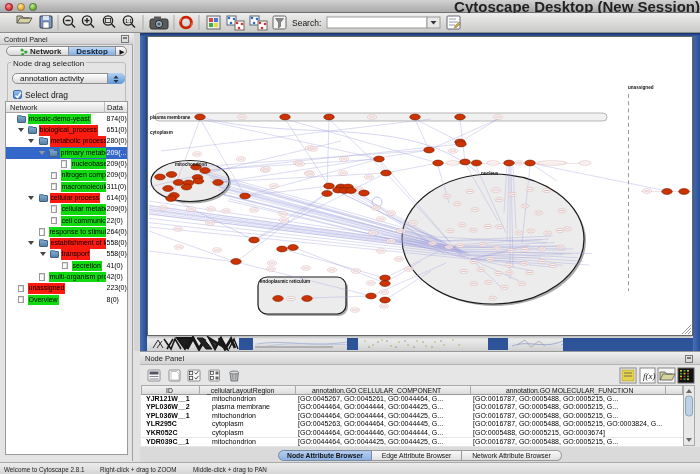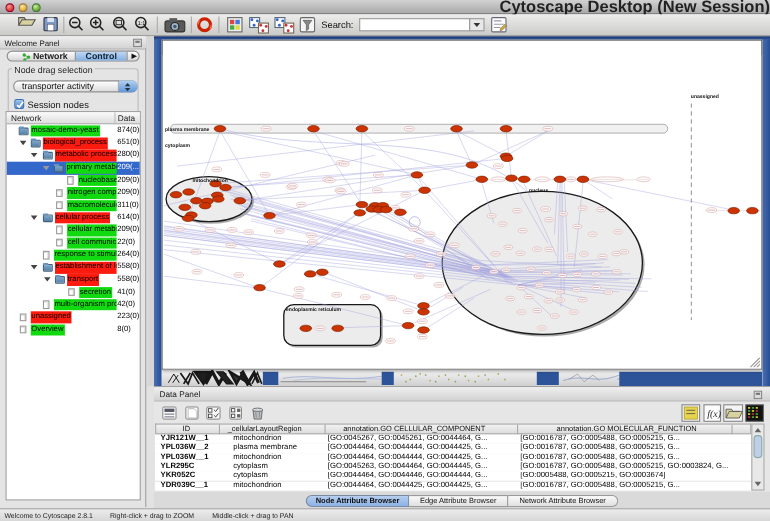--- a/index.html
+++ b/index.html
@@ -88,60 +88,60 @@
 
   <rect x="447" y="5" width="13" height="13" rx="1" fill="#fff" stroke="#667"></rect>
   <line x1="449" y1="8" x2="456" y2="8" stroke="#99a"></line>
     <line x1="449" y1="11" x2="458" y2="11" stroke="#99a"></line>
     <line x1="449" y1="14" x2="455" y2="14" stroke="#99a"></line>
   <path d="M455 15 l4 -4 1.5 1.5 -4 4 -2 .5 z" fill="#c9a84c" stroke="#86652a" stroke-width="0.5"></path>
 </svg>
 
 <div class="abs" style="left:0;top:33px;width:133px;height:428px;background:#e4e4e4;border-right:1px solid #a0a0a0">
   <div class="abs" style="left:0;top:0;width:133px;height:12px;background:linear-gradient(#efefef,#d2d2d2);border-bottom:1px solid #b0b0b0">
-    <span style="font-size:7.2px;color:#222;position:absolute;left:4px;top:2px">Welcome Panel</span>
+    <span style="font-size:7.2px;color:#222;position:absolute;left:4px;top:2px">Control Panel</span>
     <svg class="abs" style="left:121px;top:2px" width="8" height="8">
         <rect x="0.5" y="0.5" width="7" height="7" fill="none" stroke="#777"></rect>
         <rect x="2" y="2" width="4" height="2" fill="#777"></rect>
       </svg>
   </div>
 
   <div class="abs" style="left:6px;top:12.5px;width:121px;height:10px;border:1px solid #8a8a8a;border-radius:5px;background:linear-gradient(#fdfdfd,#d7d7d7);overflow:hidden">
     <div class="abs" style="left:0;top:0;width:62px;height:10px;border-right:1px solid #8a8a8a">
       <svg class="abs" style="left:13px;top:1px" width="8" height="8">
           <circle cx="2" cy="2" r="1.5" fill="#3a3"></circle>
           <circle cx="6" cy="4" r="1.5" fill="#3a3"></circle>
           <circle cx="2.5" cy="6.5" r="1.5" fill="#3a3"></circle>
           <path d="M2 2 L6 4 L2.5 6.5" stroke="#3a3" fill="none" stroke-width="0.8"></path>
         </svg>
       <span class="abs" style="left:23px;top:0;font-size:8px;font-weight:bold;color:#222;line-height:10px">Network</span>
     </div>
-    <div class="abs" style="left:62px;top:0;width:47px;height:10px;background:linear-gradient(#c0d8f4,#74a6e2);border-right:1px solid #8a8a8a;text-align:center;font-size:8px;line-height:9.5px;font-weight:bold;color:#123">Control
+    <div class="abs" style="left:62px;top:0;width:47px;height:10px;background:linear-gradient(#c0d8f4,#74a6e2);border-right:1px solid #8a8a8a;text-align:center;font-size:8px;line-height:9.5px;font-weight:bold;color:#123">Desktop
     </div>
     <div class="abs" style="left:109px;top:0;width:12px;height:10px;text-align:center;font-size:6.5px;line-height:9.5px;color:#111">▶</div>
   </div>
 
   <div class="abs" style="left:7px;top:29px;width:119px;height:44px;border:1px solid #bbb;border-radius:3px"></div>
   <span class="abs" style="left:11px;top:26px;font-size:8px;color:#222;background:#e4e4e4;padding:0 2px">Node drag selection</span>
 
   <div class="abs" style="left:12px;top:40px;width:113px;height:11px;background:linear-gradient(#ffffff,#dcdcdc);border:1px solid #8f8f8f;border-radius:5px">
-    <span class="abs" style="left:7px;top:0;font-size:8px;line-height:10px;color:#111">transporter activity</span>
+    <span class="abs" style="left:7px;top:0;font-size:8px;line-height:10px;color:#111">annotation activity</span>
     <span class="abs" style="left:94px;top:-1px;width:18px;height:11px;background:linear-gradient(#b4d2f2,#5f95d8);border-radius:0 5px 5px 0;border-left:1px solid #8f8f8f"></span>
     <svg class="abs" style="left:99px;top:1px" width="8" height="9">
         <path d="M4 0.5 L6.5 3.5 H1.5 Z" fill="#234"></path>
         <path d="M4 8 L1.5 5 H6.5 Z" fill="#234"></path>
       </svg>
   </div>
 
   <div class="abs" style="left:13px;top:56.5px;width:9px;height:9px;background:linear-gradient(#9ec2ec,#4a86cf);border:1px solid #3a6eae;border-radius:2px">
     <svg width="9" height="9">
         <path d="M1.5 4.5 L3.5 6.5 L7 1.5" stroke="#fff" stroke-width="1.6" fill="none"></path>
       </svg>
   </div>
-  <span class="abs" style="left:25px;top:57px;font-size:8.5px;color:#111">Session nodes</span>
+  <span class="abs" style="left:25px;top:57px;font-size:8.5px;color:#111">Select drag</span>
 
   <div class="abs" style="left:5px;top:68px;width:123px;height:354px;background:#fff;border:1px solid #9a9a9a;overflow:hidden;font-family:'Liberation Sans',sans-serif">
     <div class="abs" style="left:0;top:0;width:123px;height:11px;background:linear-gradient(#fafafa,#dedede);border-bottom:1px solid #aaa">
       <span class="abs" style="left:4px;top:1px;font-size:7.5px;color:#222">Network</span>
       <span class="abs" style="left:101px;top:1px;font-size:7.5px;color:#222">Data</span>
       <span class="abs" style="left:98px;top:0;width:1px;height:11px;background:#bbb"></span>
     </div>
     <div class="abs" style="left:0;top:-101px;width:123px;height:500px">
       <div style="position:absolute;left:0;top:112.5px;width:123px;height:11.3px;">
           <span style="position:absolute;left:11px;top:2.4px;width:9px;height:6.8px;background:linear-gradient(#7da7cc,#5580a8);border:0.5px solid #44627e;border-radius:1px"></span>
@@ -693,21 +693,21 @@
       <g stroke="#999" stroke-width="1">
         <line x1="0" y1="9" x2="9" y2="0"></line>
         <line x1="3" y1="9" x2="9" y2="3"></line>
         <line x1="6" y1="9" x2="9" y2="6"></line>
       </g>
     </svg>
 </div>
 
 <div class="abs" style="left:140px;top:351px;width:560px;height:111px;background:#e6e6e6;border-top:1px solid #999">
   <div class="abs" style="left:0;top:0;width:560px;height:13px;background:linear-gradient(#efefef,#d2d2d2);border-bottom:1px solid #b5b5b5">
-    <span class="abs" style="left:5px;top:2px;font-size:7.5px;color:#222">Data Panel</span>
+    <span class="abs" style="left:5px;top:2px;font-size:7.5px;color:#222">Node Panel</span>
     <svg class="abs" style="left:545px;top:3px" width="8" height="8">
         <rect x="0.5" y="0.5" width="7" height="7" fill="none" stroke="#777"></rect>
         <rect x="2" y="2" width="4" height="2" fill="#777"></rect>
       </svg>
   </div>
 </div>
 <svg class="abs" style="left:140px;top:364px" width="560" height="22" viewBox="0 0 560 22">
   <g>
     <rect x="8" y="6" width="12" height="11" rx="1" fill="#f8f8f8" stroke="#777" stroke-width="0.8"></rect>
     <rect x="9.5" y="7.5" width="9" height="3" fill="#556"></rect>

